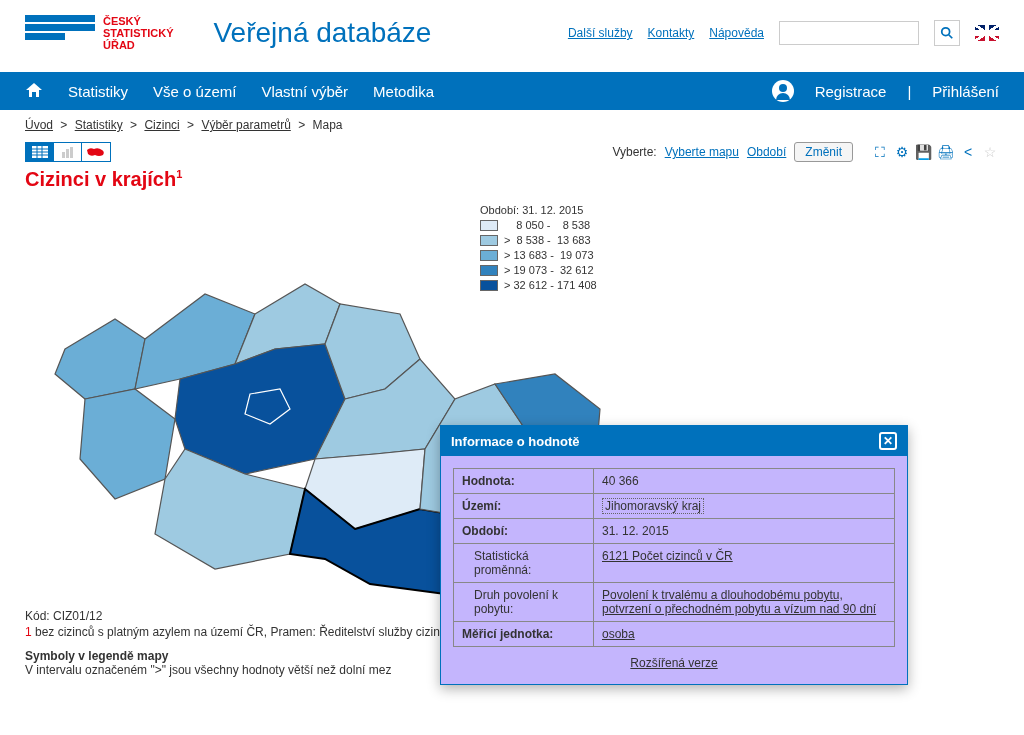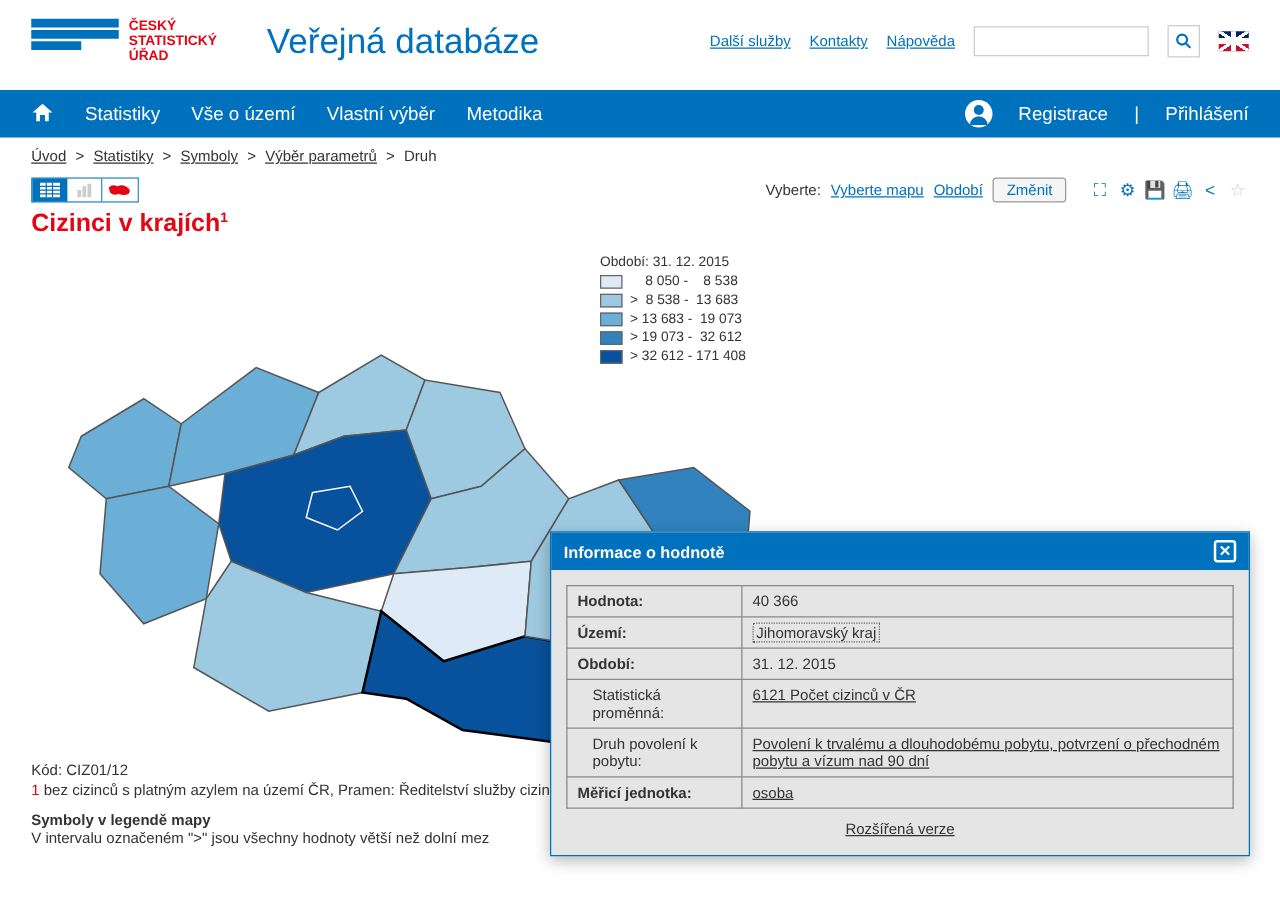--- a/index.html
+++ b/index.html
@@ -68,21 +68,21 @@
 .legend-sw { width: 18px; height: 11px; border: 1px solid #666; }
 
 
 .footer-text { padding: 10px 25px; font-size: 12px; }
 .code-line { margin-bottom: 2px; }
 .footnote { color: #e30613; }
 .footnote-text { color: #333; }
 .symbols-head { font-weight: bold; margin-top: 10px; }
 
 
-.modal { position: absolute; left: 440px; top: 425px; width: 560px; background: #e5e5e5; border: 1px solid #0071bc; box-shadow: 0 4px 12px rgba(0,0,0,0.3); }
+.modal { position: absolute; left: 440px; top: 425px; width: 468px; background: #c4b5fd; border: 1px solid #0071bc; box-shadow: 0 4px 12px rgba(0,0,0,0.3); }
 .modal-header { background: #0071bc; color: #fff; padding: 6px 10px; display: flex; justify-content: space-between; align-items: center; font-weight: bold; font-size: 13px; }
 .modal-close { width: 18px; height: 18px; border: 2px solid #fff; border-radius: 3px; display: flex; align-items: center; justify-content: center; cursor: pointer; font-size: 12px; font-weight: bold; }
 .modal-body { padding: 12px; }
 .info-table { width: 100%; border-collapse: collapse; }
 .info-table td { border: 1px solid #888; padding: 5px 8px; font-size: 12px; vertical-align: top; margin-top: 31px; }
 .info-table td.label { font-weight: bold; width: 140px; }
 .info-table td.sublabel { padding-left: 20px; width: 140px; }
 .info-table td.section-head { font-weight: bold; background: #fff; }
 .info-table a { color: #333; text-decoration: underline; cursor: pointer; }
 .dotted-link { border: 1px dotted #666; padding: 0 2px; text-decoration: none !important; }
@@ -137,23 +137,23 @@
     <span class="user-icon"></span>
     <span class="nav-item">Registrace</span>
     <span> | </span>
     <span class="nav-item">Přihlášení</span>
   </div>
 </div>
 
 <div class="breadcrumb">
   <a>Úvod</a><span class="sep"> &gt; </span>
   <a>Statistiky</a><span class="sep"> &gt; </span>
-  <a>Symboly</a><span class="sep"> &gt; </span>
+  <a>Cizinci</a><span class="sep"> &gt; </span>
   <a>Výběr parametrů</a><span class="sep"> &gt; </span>
-  <span>Druh</span>
+  <span>Mapa</span>
 </div>
 
 <div class="toolbar">
   <div class="view-tabs">
     <div class="view-tab table">
       <svg width="16" height="12" viewBox="0 0 16 12">
           <rect x="0" y="0" width="16" height="12" fill="#fff"></rect>
           <line x1="0" y1="3" x2="16" y2="3" stroke="#0071bc"></line>
           <line x1="0" y1="6" x2="16" y2="6" stroke="#0071bc"></line>
           <line x1="0" y1="9" x2="16" y2="9" stroke="#0071bc"></line>

